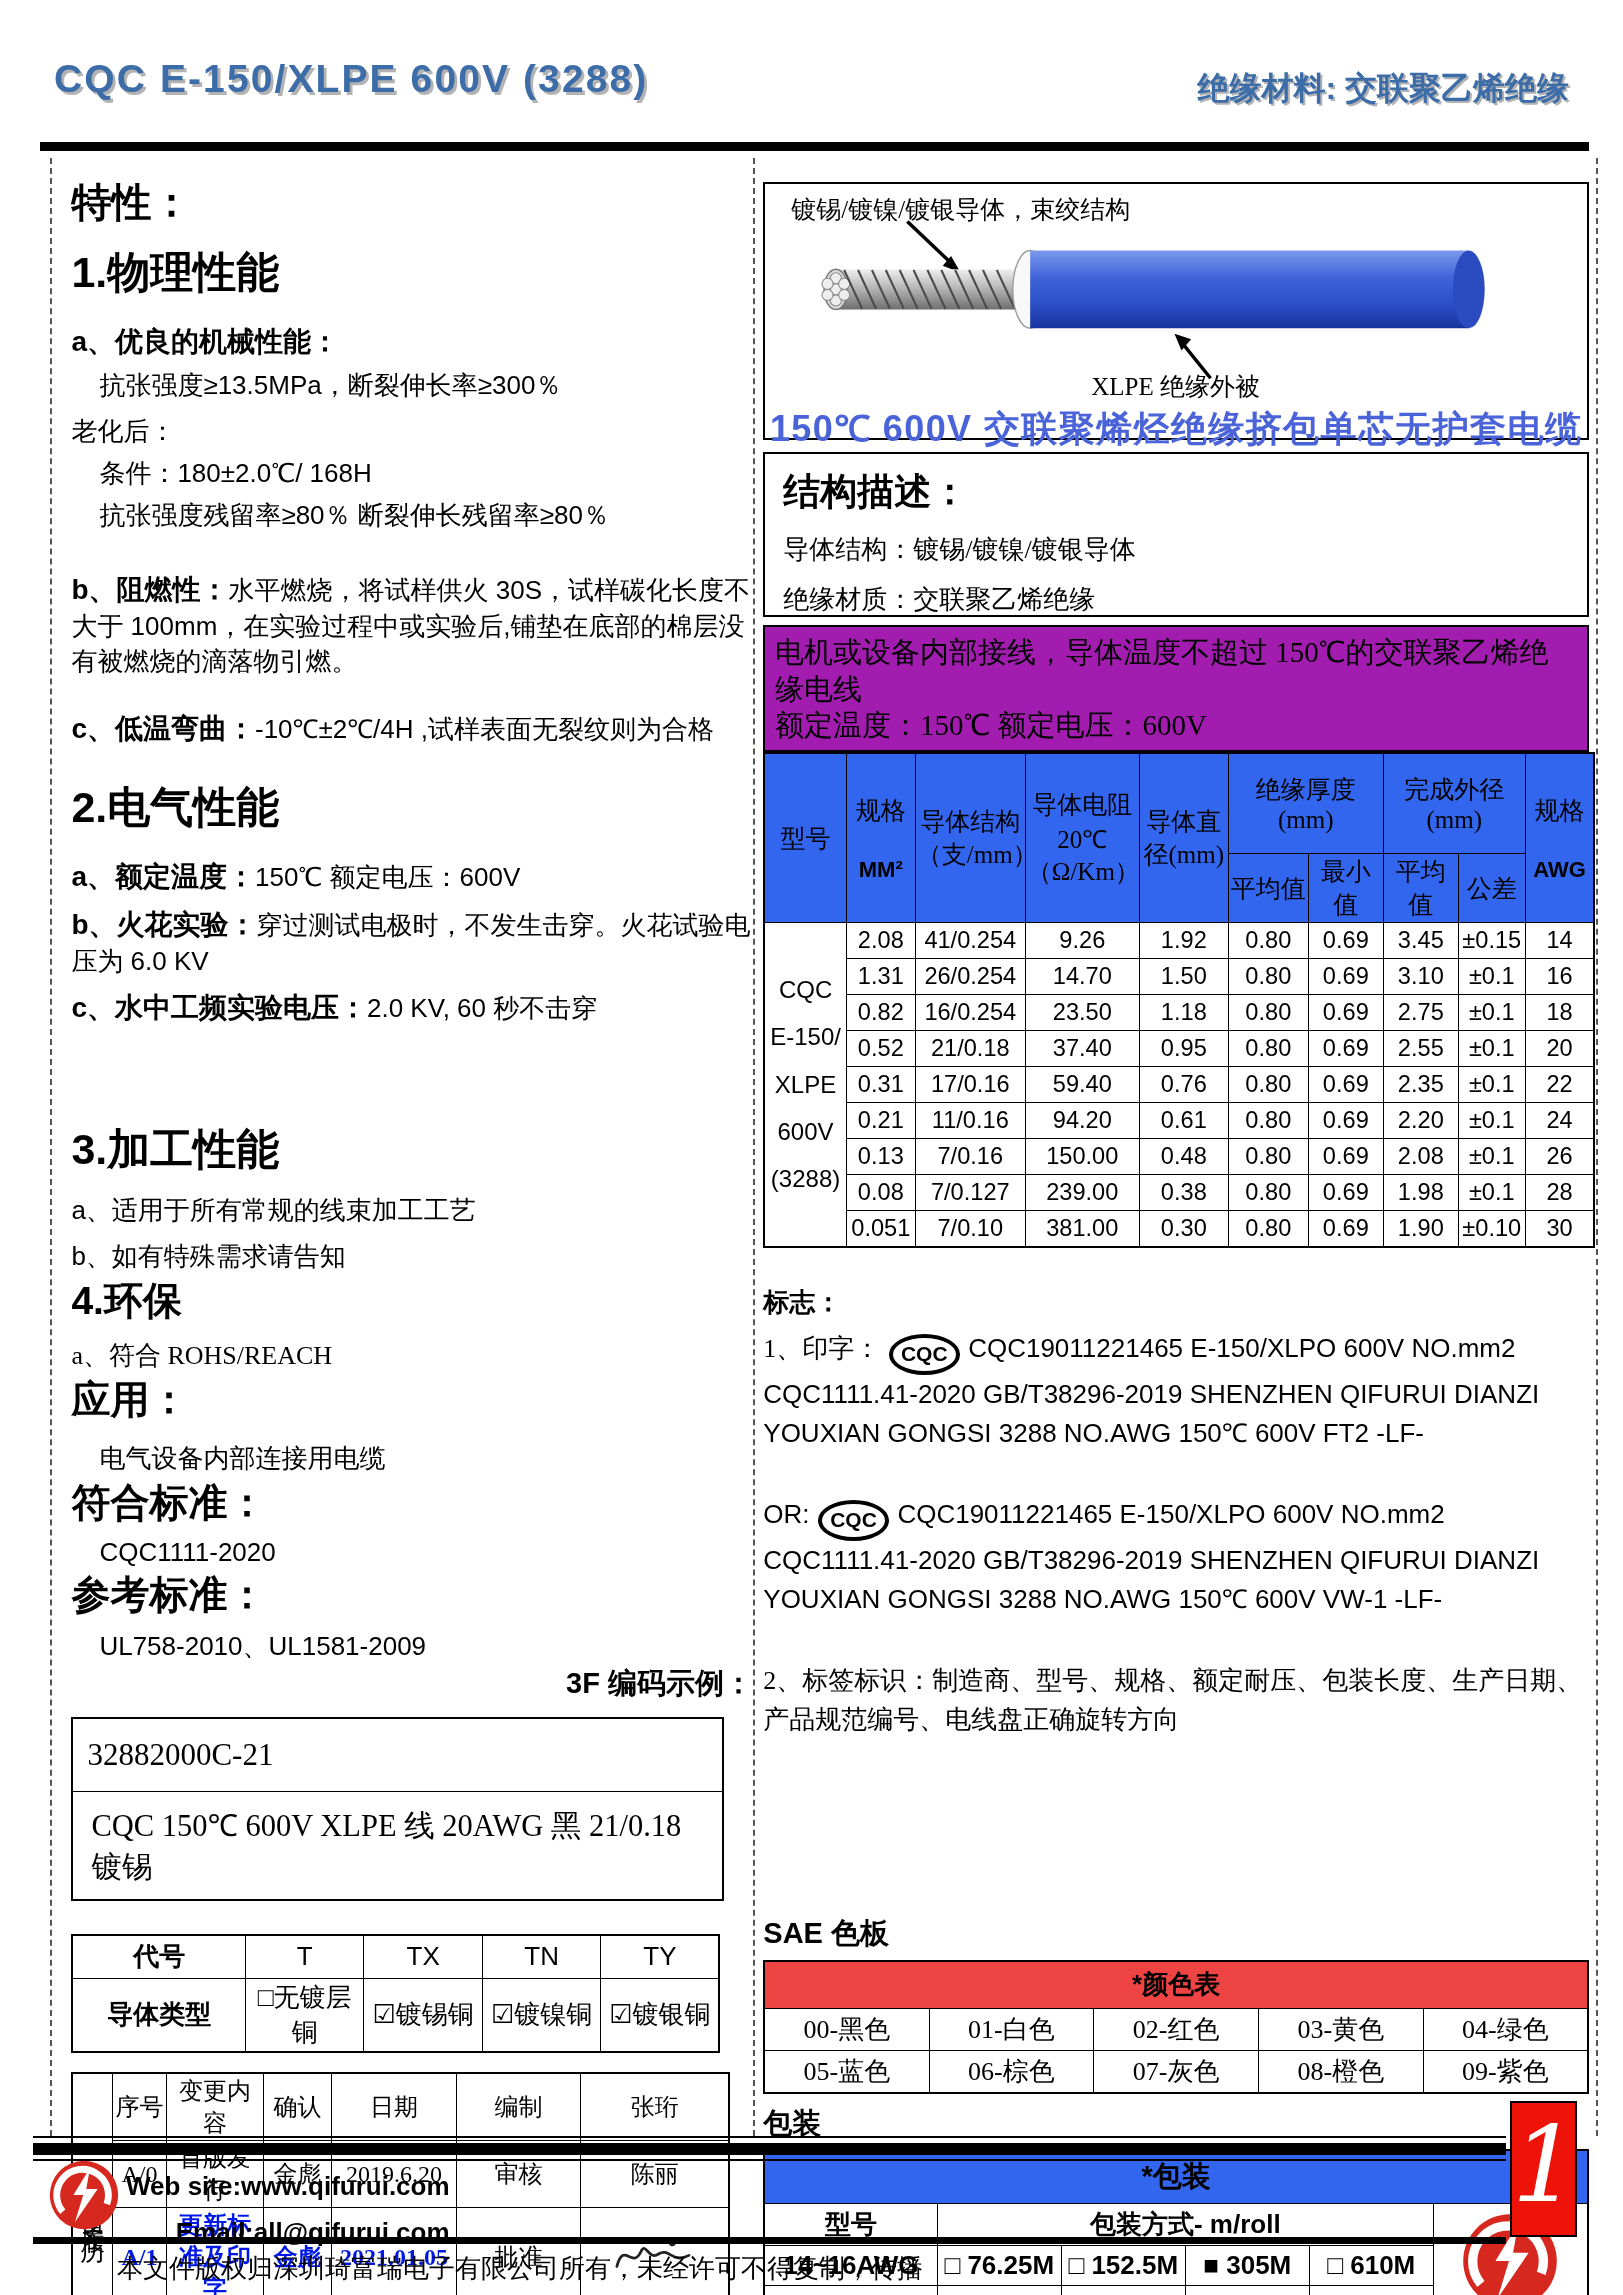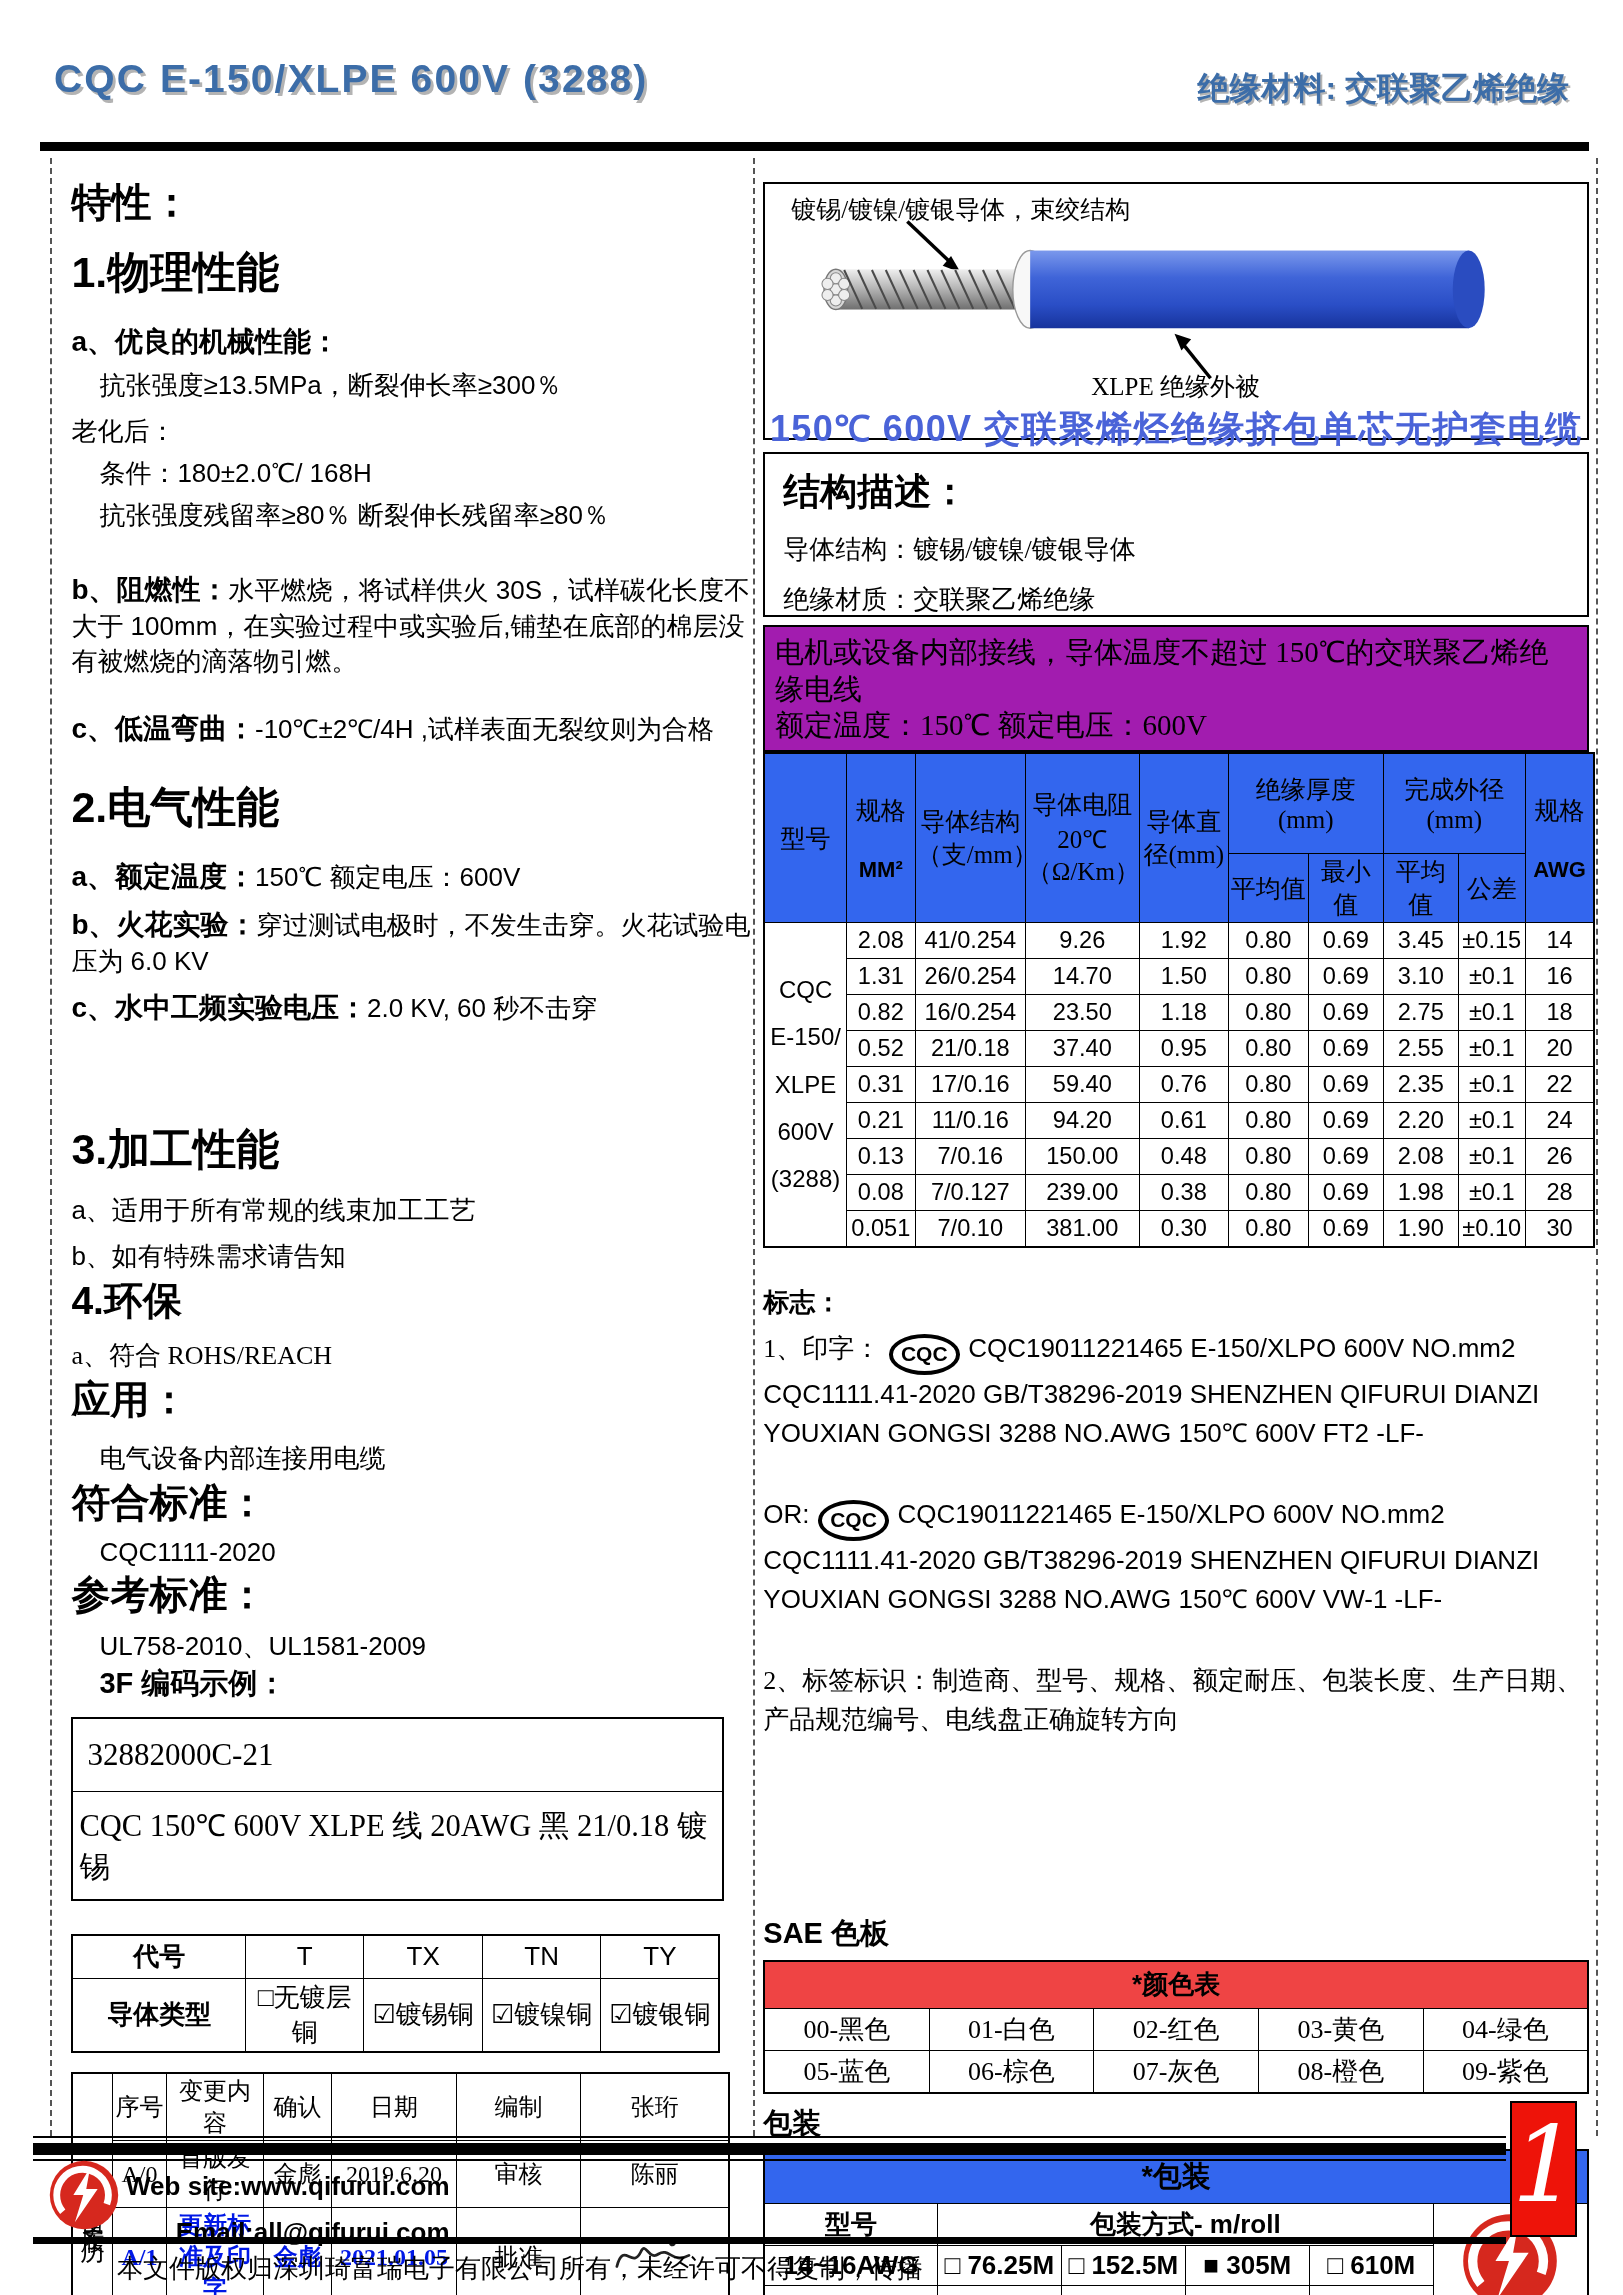--- a/index.html
+++ b/index.html
@@ -24,25 +24,25 @@
   
   .h-feat{font-size:40px;font-weight:bold;margin:17.3px 0 0 0;}
   .h-sec{font-size:43px;font-weight:bold;margin:0;}
   .sub-b{font-size:28px;font-weight:bold;}
   .txt{font-size:26px;}
   .ind{padding-left:28px;}
   p{margin:0;}.mt10{margin-top:7px}.mt15{margin-top:10.4px}.mt20{margin-top:14px}
   .mt30{margin-top:21px}.mt45{margin-top:31px}.mt50{margin-top:35px}.mt55{margin-top:38px}
   .mt75{margin-top:52px}.mt135{margin-top:94px}.mt190{margin-top:132px}
   .h-mid{font-size:39px;font-weight:bold;margin:0;}
-  .h-small{font-size:29px;font-weight:bold;margin:0;}
+  .h-small{font-size:29px;font-weight:bold;margin:0;text-align:right;}
 
   .code-box{width:649px;border:2.1px solid #000;margin-top:12.5px;}
   .code-box .r1{border-bottom:1.4px solid #000;padding:18px 14px;font-size:31px;}
-  .code-box .r2{padding:11px 6px;font-size:30.5px;}
+  .code-box .r2{padding:11px 18px;font-size:30.5px;}
 
   table{border-collapse:collapse;}
   .ctab{width:649px;margin-top:33px;border:2.1px solid #000;table-layout:fixed;}
   .ctab td{border:1.4px solid #000;text-align:center;height:40px;font-size:26px;}
   .ctab .lab{font-weight:bold;}
 
   .htab{width:659px;margin-top:19.4px;border:2.1px solid #000;table-layout:fixed;}
   .htab td{border:1.4px solid #000;text-align:center;font-size:24px;height:37px;
            font-family:"Liberation Serif",serif;}
   .htab .side{writing-mode:vertical-lr;text-orientation:upright;letter-spacing:11px;

